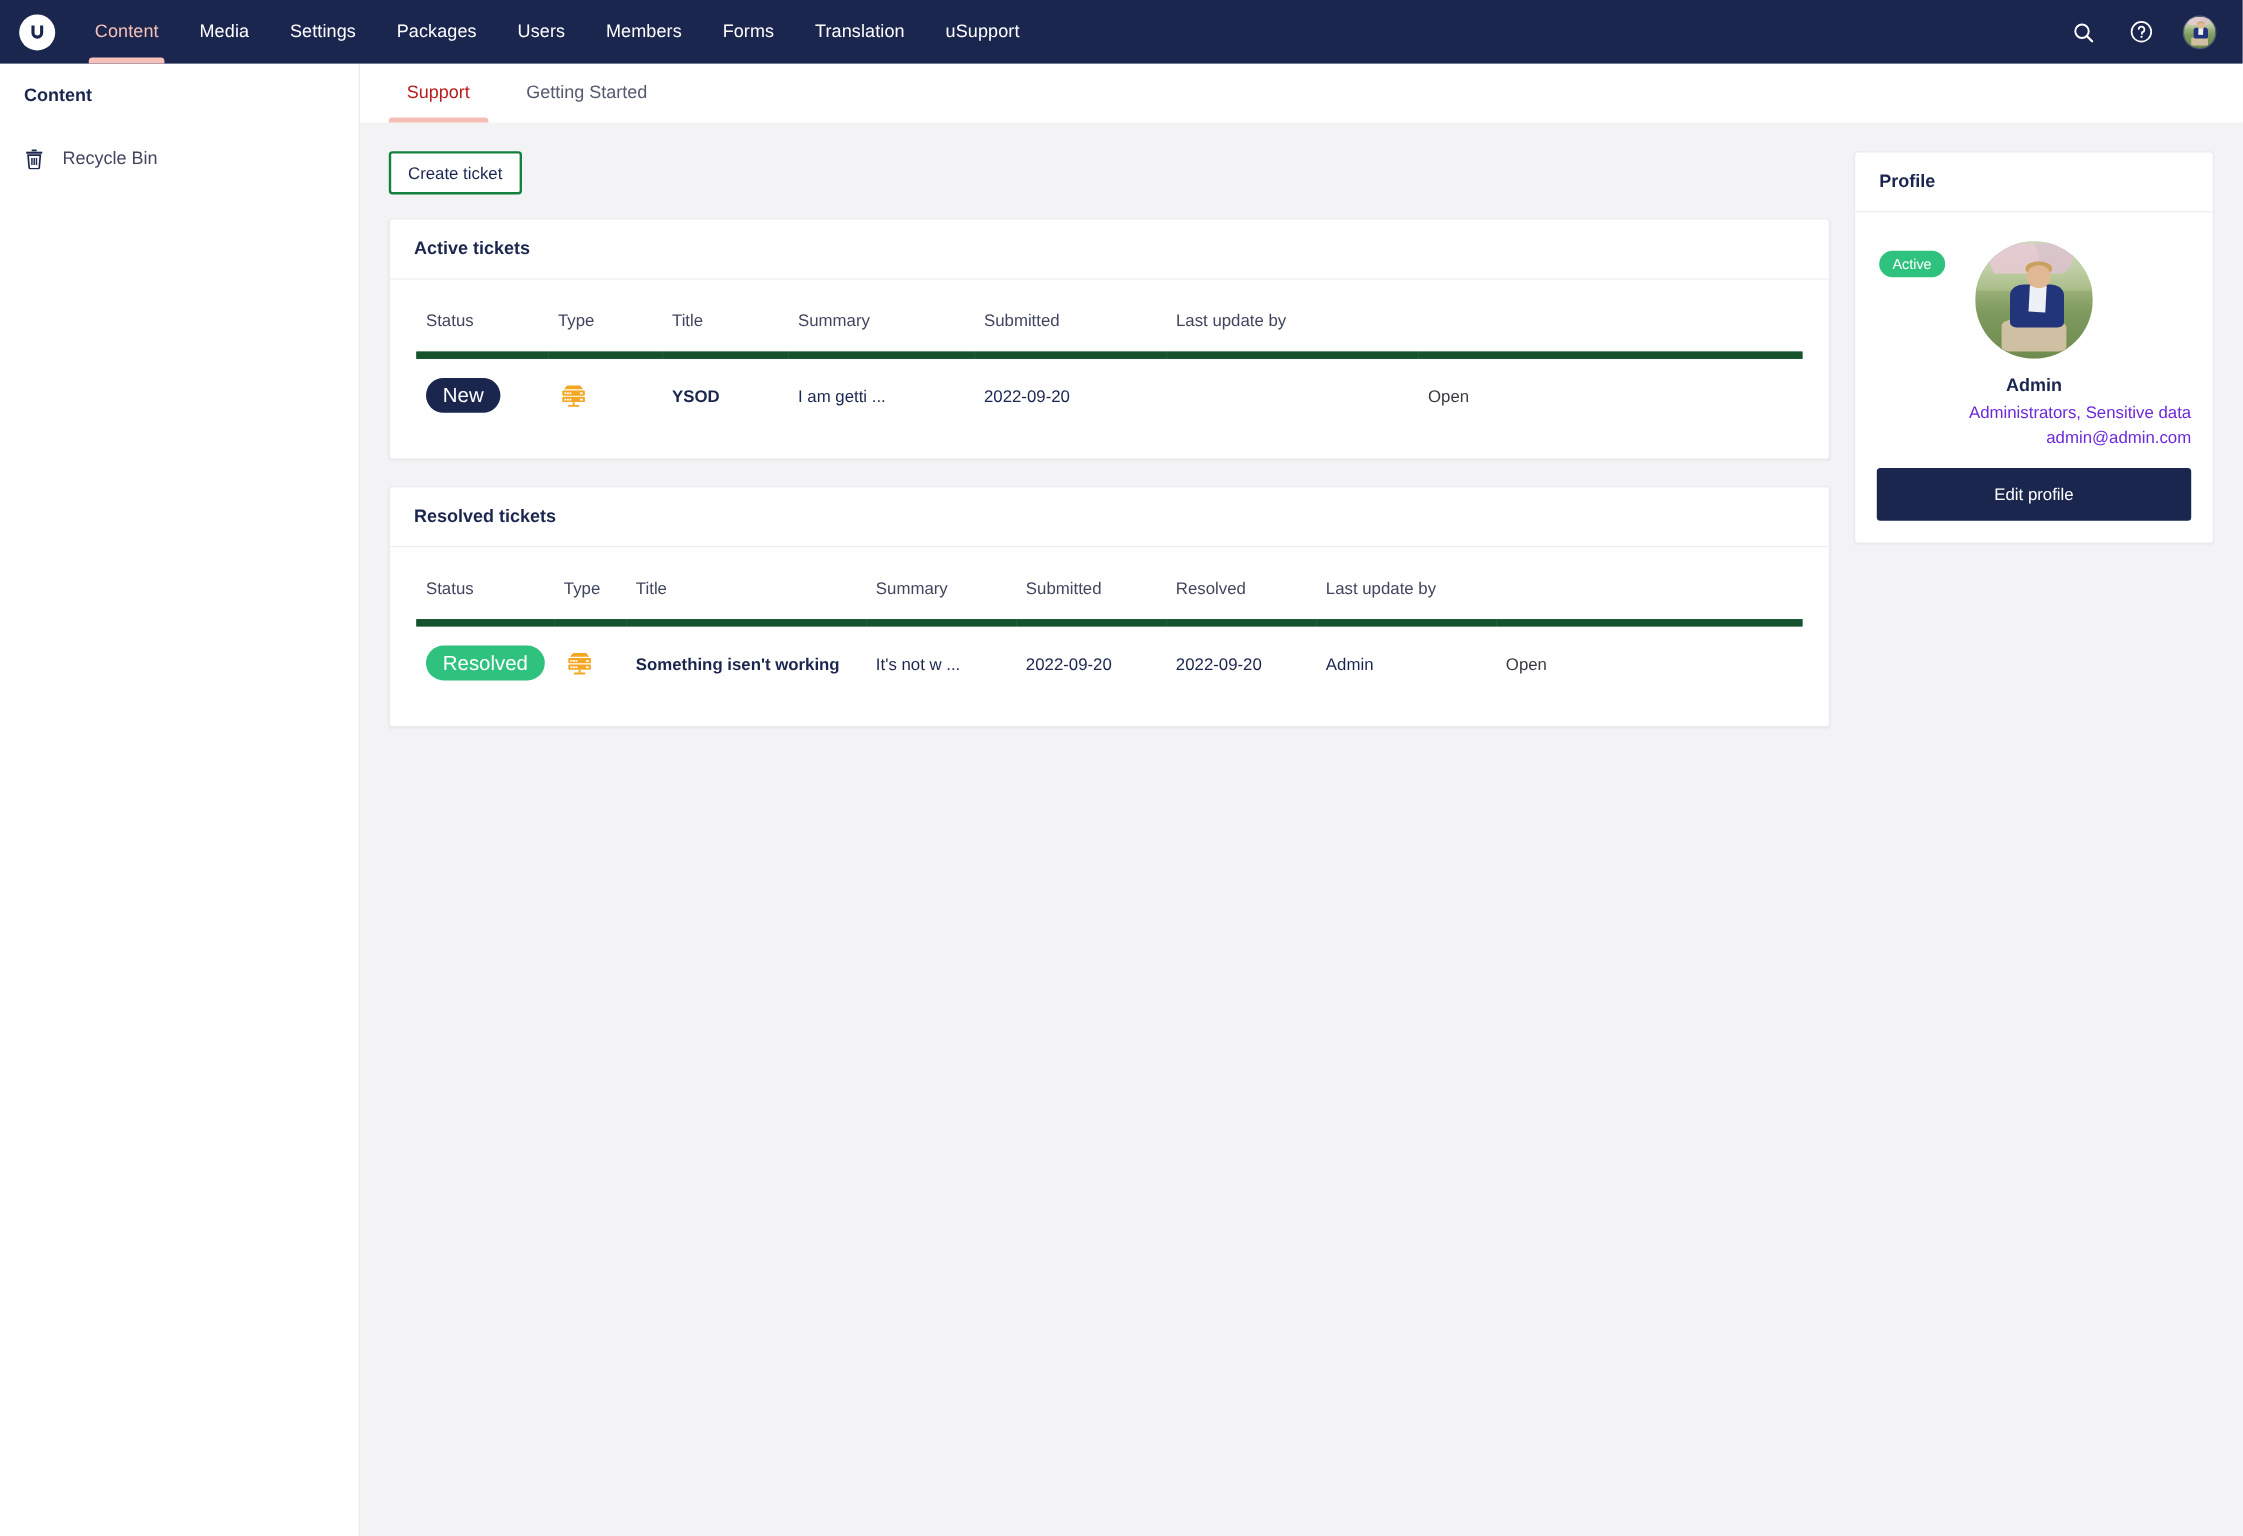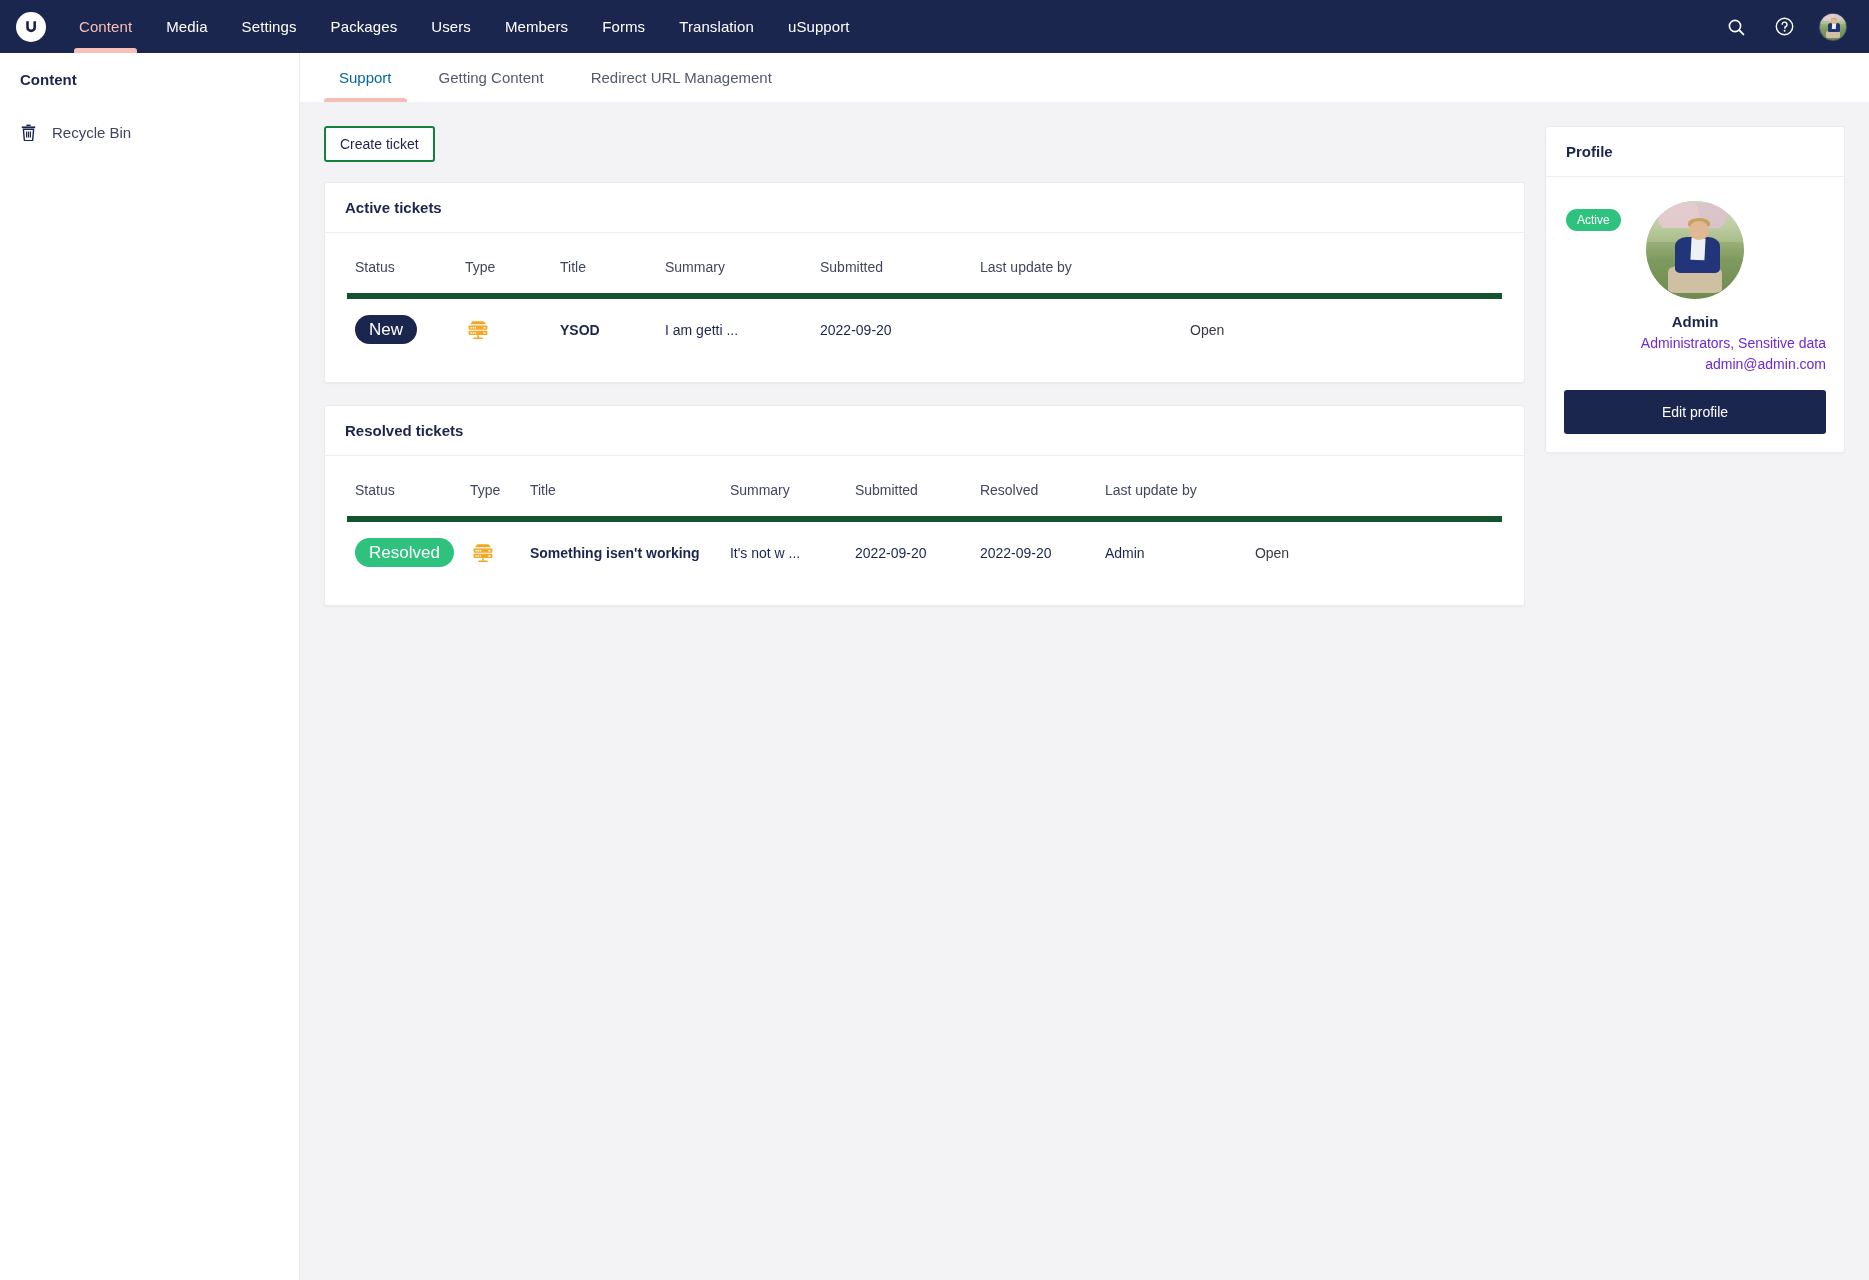--- a/index.html
+++ b/index.html
@@ -175,21 +175,21 @@
   .subnav-tab {
     display: flex;
     align-items: center;
     padding: 0 15px;
     margin-right: 17px;
     font-size: 15px;
     color: #545a6e;
     position: relative;
     cursor: pointer;
   }
-  .subnav-tab.active { color: #0369a1; }
+  .subnav-tab.active { color: #b91c1c; }
   .subnav-tab.active::after {
     content: "";
     position: absolute;
     left: 0; right: 0; bottom: 0;
     height: 4px;
     border-radius: 3px 3px 0 0;
     background: #f5beb5;
   }
 
   .content-area {
@@ -412,24 +412,21 @@
     </div>
   </div>
 
   <div class="main">
 
     <div class="subnav">
       <div class="subnav-tab active">
         <span>Support</span>
       </div>
       <div class="subnav-tab">
-        <span>Getting Content</span>
-      </div>
-      <div class="subnav-tab">
-        <span>Redirect URL Management</span>
+        <span>Getting Started</span>
       </div>
     </div>
 
     <div class="content-area">
 
       <div class="col-left">
 
         <button class="btn-create">Create ticket</button>
 
         

